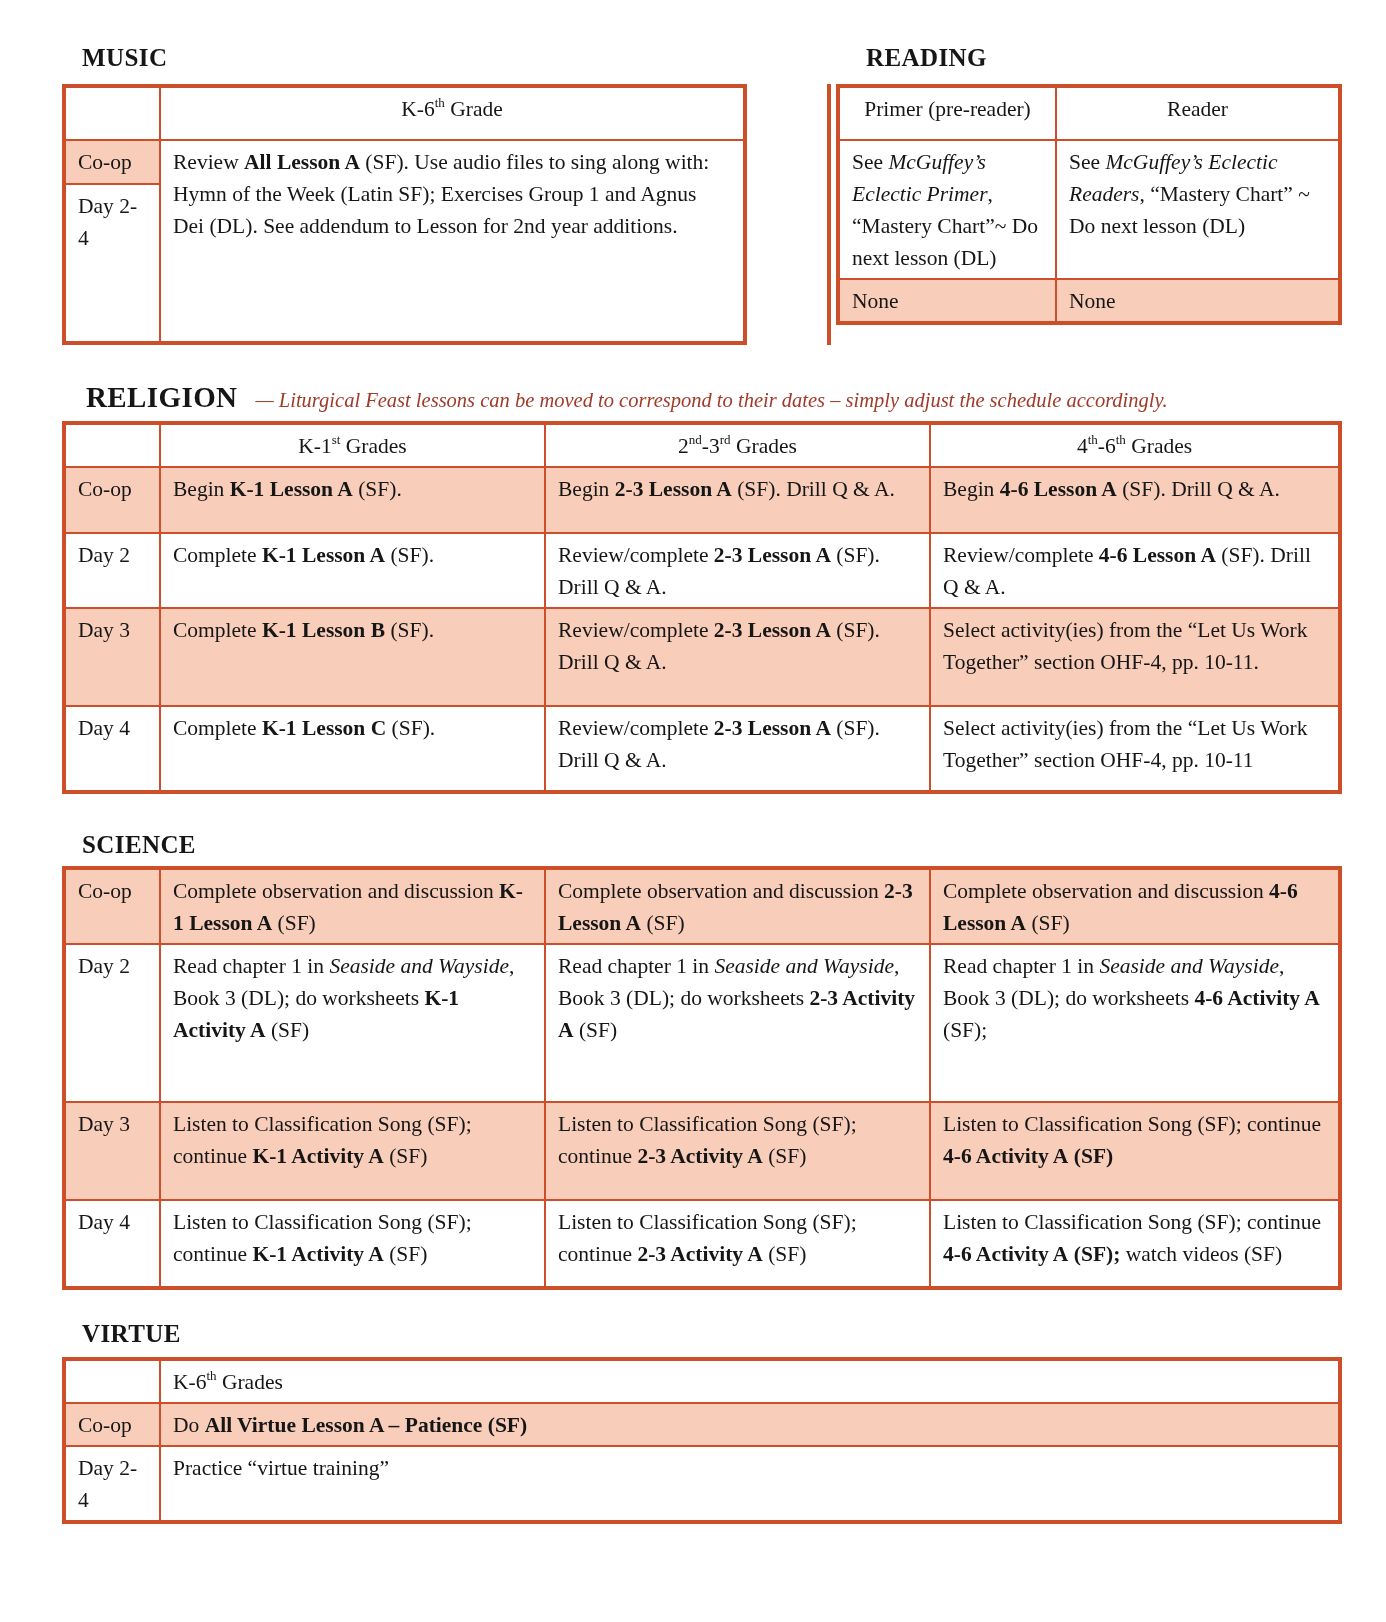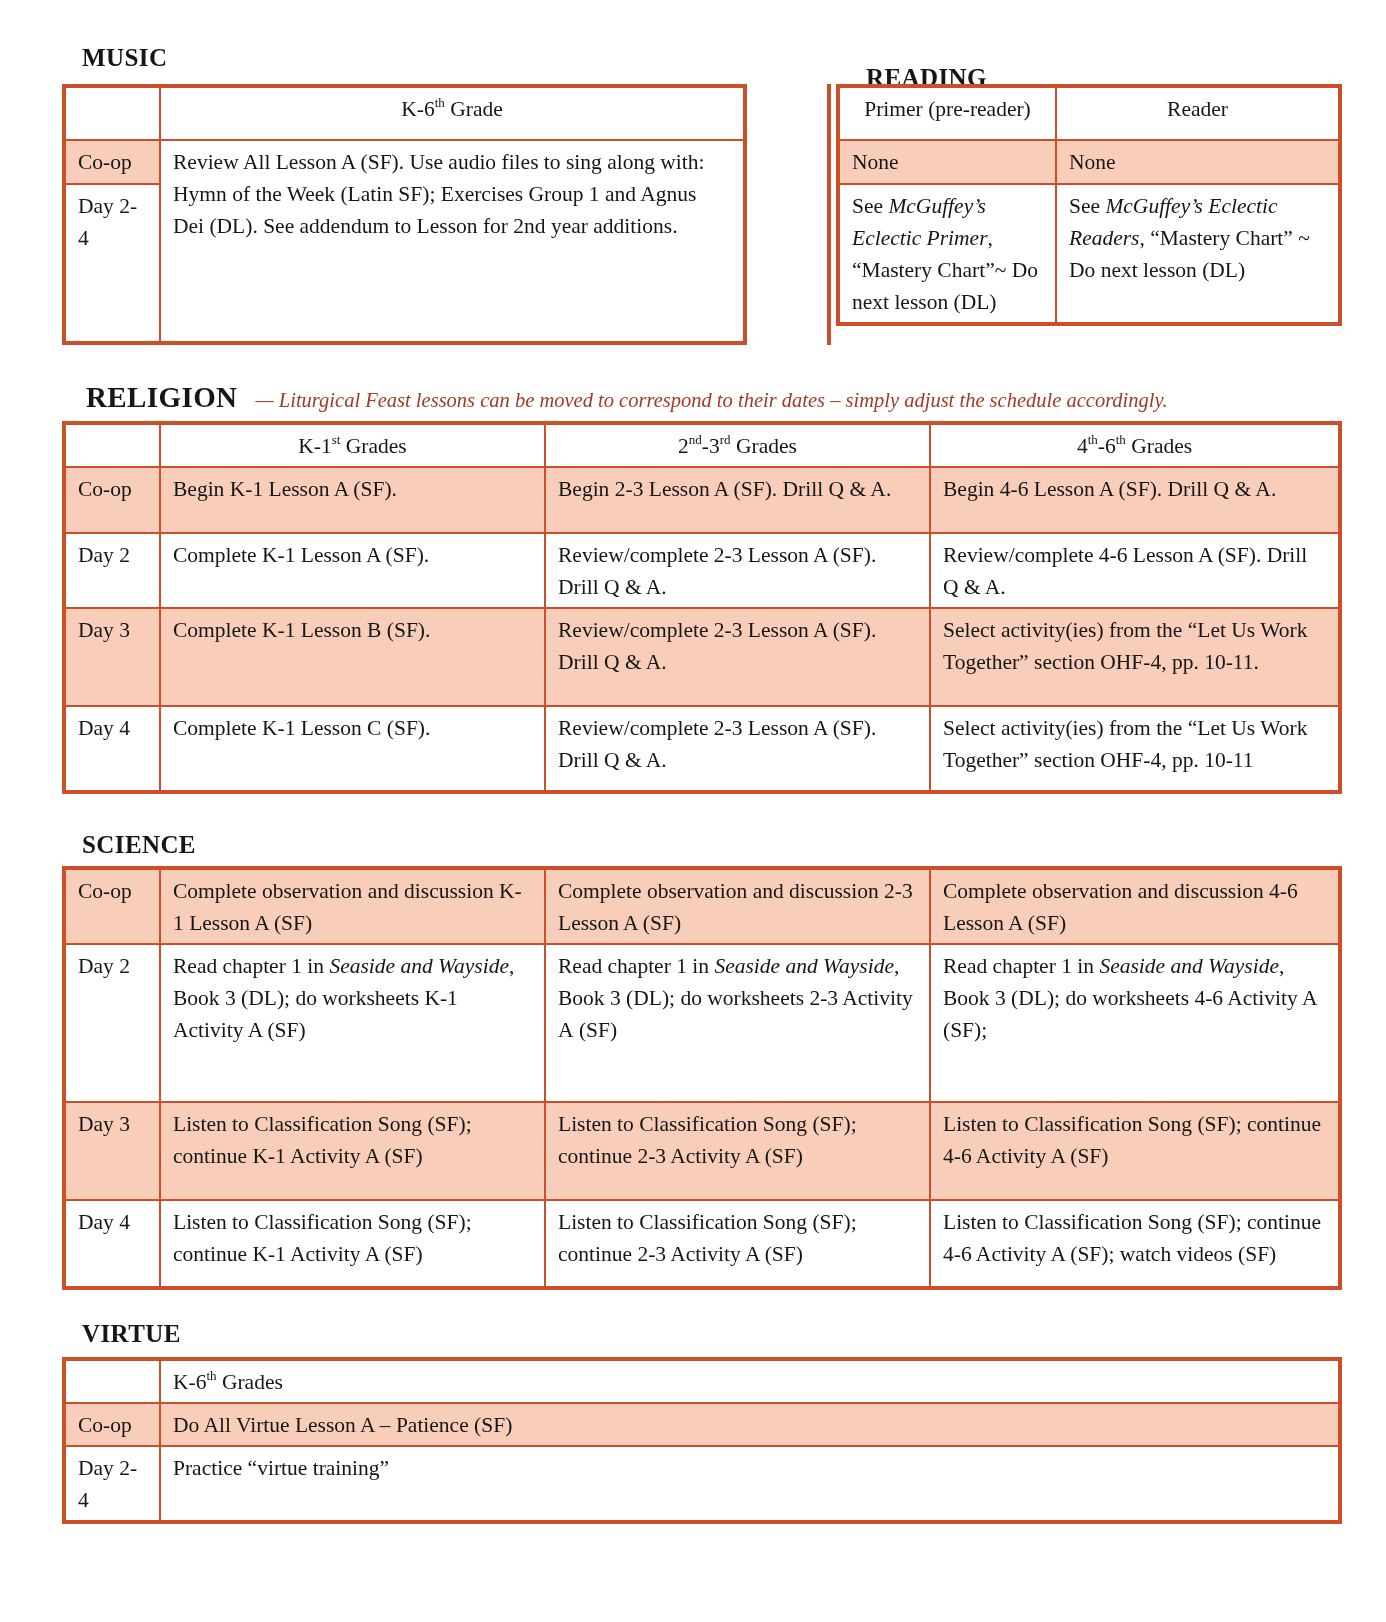--- a/index.html
+++ b/index.html
@@ -30,21 +30,21 @@
     padding:5px 12px 4px 12px;
     overflow:hidden;
   }
   .hdr{text-align:center;vertical-align:middle;}
   .hdr-left{text-align:left;vertical-align:middle;}
   .label{padding-left:11px;padding-right:4px;}
   .vmid{vertical-align:middle;}
   .shade{background:var(--shade);}
   .music-cell{line-height:42px;padding-top:8px;}
   .vline{position:absolute;width:4px;background:var(--border);}
-  .b{font-weight:400;}
+  .b{font-weight:700;}
   .i{font-style:italic;}
   sup{font-size:13px;line-height:0;position:relative;top:-1px;vertical-align:super;}
 </style>
 </head>
 <body>
 
 <div class="page">
 
   <div class="sec-title" style="left:82px;top:44px;">MUSIC</div>
 
@@ -61,41 +61,41 @@
       <tr style="height:44px;">
         <td class="label shade vmid">Co-op</td>
         <td class="music-cell" rowspan="2"><span>Review </span><span class="b">All Lesson A</span><span> (SF).  Use audio files to sing along with: Hymn of the Week (Latin SF); Exercises Group 1 and Agnus Dei (DL). See addendum to Lesson for 2nd year additions.</span></td>
       </tr>
       <tr>
         <td class="label">Day 2-4</td>
       </tr>
     </tbody>
   </table>
 
-  <div class="sec-title" style="left:866px;top:44px;margin-top:20px;">READING</div>
+  <div class="sec-title" style="left:866px;top:44px;">READING</div>
 
   <div class="vline" style="left:827px;top:84px;height:261px;"></div>
 
   <table class="tbl" style="left:836px;top:84px;width:506px;height:230px;">
     <colgroup>
         <col style="width:218px;">
         <col>
       </colgroup>
     <tbody>
       <tr style="height:54px;">
         <td class="hdr">Primer (pre-reader)</td>
         <td class="hdr">Reader</td>
       </tr>
+      <tr>
+        <td><span>See </span><span class="i">McGuffey’s Eclectic Primer</span><span>, “Mastery Chart”~ Do next lesson (DL)</span></td>
+        <td><span>See </span><span class="i">McGuffey’s Eclectic Readers</span><span>, “Mastery Chart” ~ Do next lesson (DL)</span></td>
+      </tr>
       <tr style="height:44px;">
         <td class="shade">None</td>
         <td class="shade">None</td>
-      </tr>
-      <tr>
-        <td><span>See </span><span class="i">McGuffey’s Eclectic Primer</span><span>, “Mastery Chart”~ Do next lesson (DL)</span></td>
-        <td><span>See </span><span class="i">McGuffey’s Eclectic Readers</span><span>, “Mastery Chart” ~ Do next lesson (DL)</span></td>
       </tr>
     </tbody>
   </table>
 
   <div class="sec-heading" style="left:86px;top:381px;">
     <span class="sec-title-inline">RELIGION</span>
     <span class="note">—  Liturgical Feast lessons can be moved to correspond to their dates – simply adjust the schedule accordingly.</span>
   </div>
 
   <table class="tbl" style="left:62px;top:421px;width:1280px;height:373px;">

